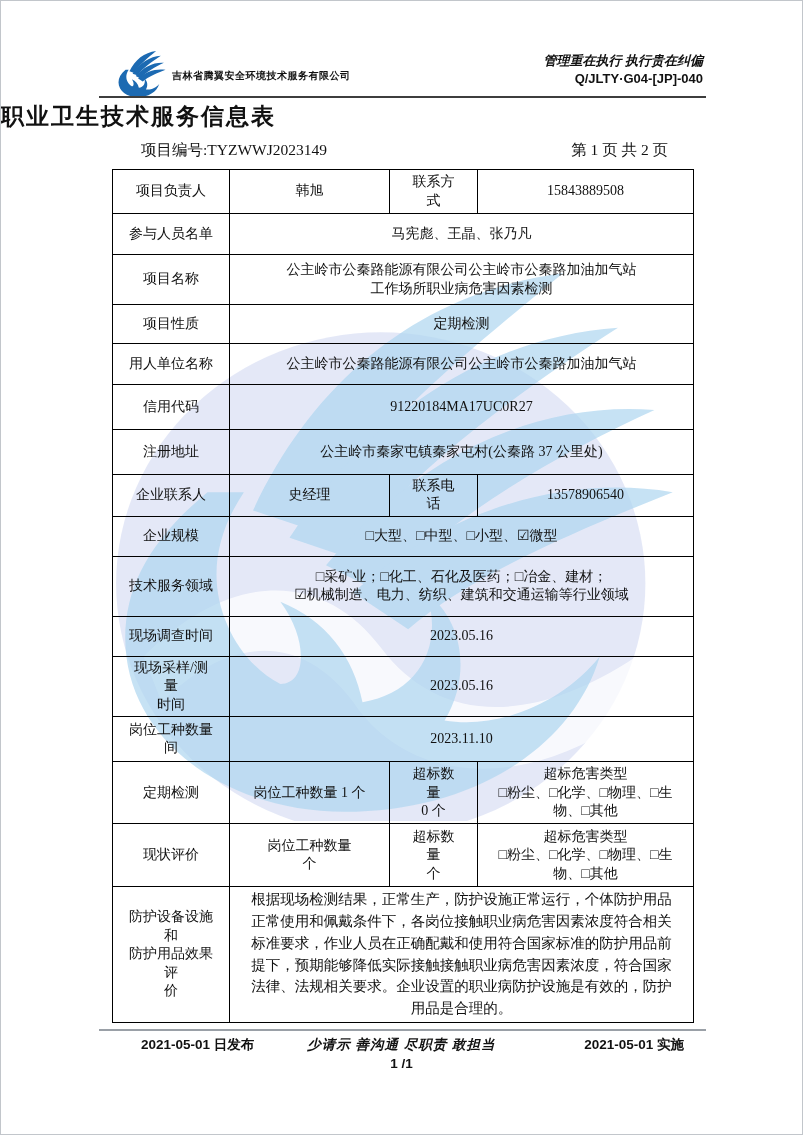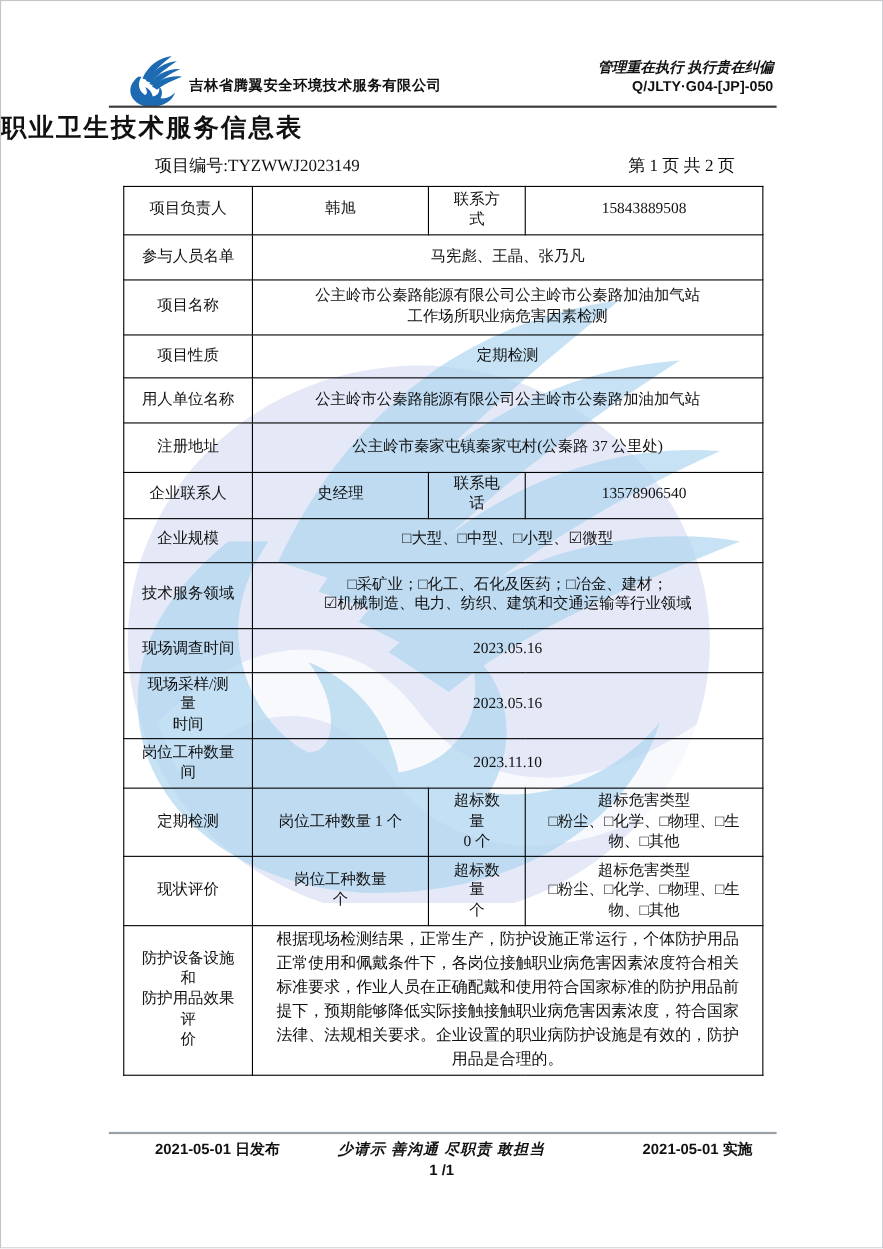--- a/index.html
+++ b/index.html
@@ -5,21 +5,21 @@
   html,body { margin:0; padding:0; background:#ffffff; }
   .page {
     position:relative; width:801px; height:1133px; margin:0 auto;
     background:#fff; border:1px solid #c2c6cb; overflow:hidden;
     font-family:"Liberation Serif", serif; color:#111;
   }
   
   .logo { position:absolute; left:115px; top:50px; }
   .company {
     position:absolute; left:171px; top:68px;
-    font-family:"Liberation Sans", sans-serif; font-weight:bold; font-size:13px;
+    font-family:"Liberation Sans", sans-serif; font-weight:bold; font-size:10px;
     letter-spacing:.5px;
   }
   .hdr-right {
     position:absolute; right:99px; top:51px; text-align:right;
     font-family:"Liberation Sans", sans-serif; font-weight:bold; font-size:13px;
     line-height:18px;
   }
   .hdr-right .slogan { font-style:italic; }
   .hdr-rule { position:absolute; left:98px; top:95px; width:607px; height:2px; background:#3d3d3d; }
   .title {
@@ -82,21 +82,21 @@
     <path d="M4,42 C14,32 24,33 30,41 C36,49 46,50 58,42 L58,48 C46,57 33,56 27,47 C21,39 13,40 6,47 Z" fill="#ffffff" opacity="0.75"></path>
     <use href="#logo-shape" fill="#aed6f0" opacity="0.7"></use>
   </svg>
 
   <svg class="logo" width="52" height="47" viewBox="0 0 64 60">
     <use href="#logo-shape" fill="#1c6ab2"></use>
   </svg>
   <div class="company">吉林省腾翼安全环境技术服务有限公司</div>
   <div class="hdr-right">
     <div class="slogan">管理重在执行 执行贵在纠偏</div>
-    <div>Q/JLTY·G04-[JP]-050</div>
+    <div>Q/JLTY·G04-[JP]-040</div>
   </div>
   <div class="hdr-rule"></div>
 
   <div class="title">职业卫生技术服务信息表</div>
 
   <div class="meta">
     <span class="pn">项目编号:TYZWWJ2023149</span>
     <span class="pg">第 1 页 共 2 页</span>
   </div>
 
@@ -124,20 +124,24 @@
 工作场所职业病危害因素检测</td>
       </tr>
       <tr class="rh4">
         <td>项目性质</td>
         <td colspan="3">定期检测</td>
       </tr>
       <tr class="rh5">
         <td>用人单位名称</td>
         <td colspan="3">公主岭市公秦路能源有限公司公主岭市公秦路加油加气站</td>
       </tr>
+      <tr class="rh6">
+        <td>信用代码</td>
+        <td colspan="3">91220184MA17UC0R27</td>
+      </tr>
       <tr class="rh7">
         <td>注册地址</td>
         <td colspan="3">公主岭市秦家屯镇秦家屯村(公秦路 37 公里处)</td>
       </tr>
       <tr class="rh8">
         <td>企业联系人</td>
         <td>史经理</td>
         <td>联系电话</td>
         <td>13578906540</td>
       </tr>

